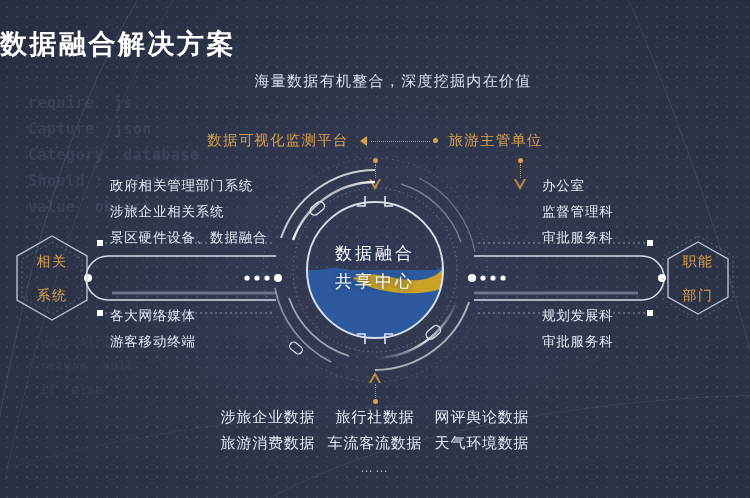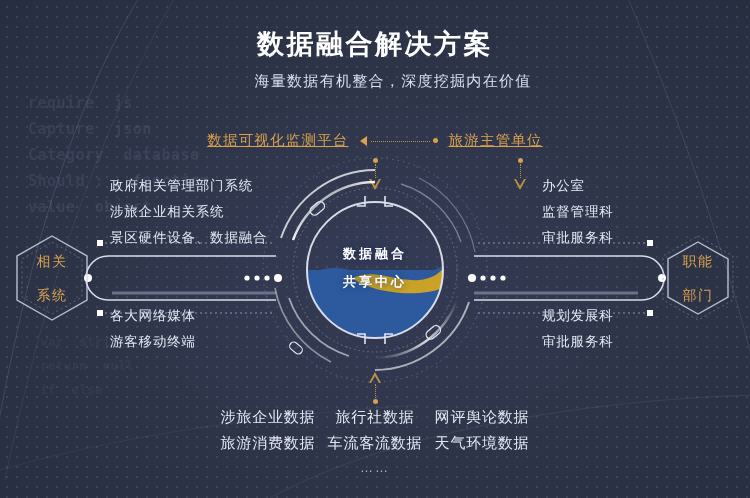--- a/index.html
+++ b/index.html
@@ -33,34 +33,34 @@
     position:absolute;left:40px;top:330px;width:260px;
     font-family:"DejaVu Sans Mono","Liberation Mono",monospace;
     font-size:13px;font-weight:bold;line-height:24px;
     color:rgba(122,140,180,.10);
     white-space:pre;pointer-events:none;filter:blur(.5px);
   }
   .bgarcs{position:absolute;inset:0;pointer-events:none;}
 
   
   .title{
-    position:absolute;left:0;right:0;top:26px;text-align:center;
+    position:absolute;left:0;right:0;top:26px;text-align:left;
     font-size:27px;font-weight:bold;color:#ffffff;letter-spacing:2.5px;
   }
   .subtitle{
     position:absolute;left:0;right:0;top:72px;text-align:center;
     font-size:15px;color:#d9dfee;letter-spacing:1.3px;padding-left:36px;
   }
 
   
   .toprow{
     position:absolute;left:0;right:0;top:131px;
     display:flex;align-items:center;justify-content:center;gap:0;
   }
-  .goldlbl{font-size:14.5px;color:#d9a04e;letter-spacing:1.2px;white-space:nowrap;text-decoration:underline;}
+  .goldlbl{font-size:14.5px;color:#d9a04e;letter-spacing:1.2px;white-space:nowrap;}
   .dotarrow{position:relative;width:78px;height:12px;margin:0 11px;}
   .dotarrow .ln{
     position:absolute;left:11px;right:8px;top:6px;height:0;
     border-top:1px dotted #c08f45;
   }
   .dotarrow .tri{
     position:absolute;left:0;top:1px;width:0;height:0;
     border-top:5px solid transparent;border-bottom:5px solid transparent;
     border-right:7px solid #d9a04e;
   }
@@ -116,21 +116,21 @@
     position:absolute;inset:0;display:flex;flex-direction:column;
     align-items:center;justify-content:center;
     font-size:14px;color:#d9a04e;letter-spacing:1.5px;line-height:20px;gap:14px;
   }
 
   
   .center{position:absolute;left:253px;top:148px;width:244px;height:244px;}
   .center svg{position:absolute;inset:0;}
   .centertxt{
     position:absolute;left:0;right:0;top:92px;text-align:center;
-    font-size:13px;font-weight:bold;color:#ffffff;letter-spacing:3px;line-height:28px;
+    font-size:17px;font-weight:normal;color:#ffffff;letter-spacing:3px;line-height:28px;
     text-shadow:0 0 6px rgba(20,40,90,.8);
   }
 
   
   .botgrid{
     position:absolute;left:0;right:0;top:404px;
     display:flex;flex-direction:column;align-items:center;
   }
   .botrow{display:flex;justify-content:center;}
   .botcell{

